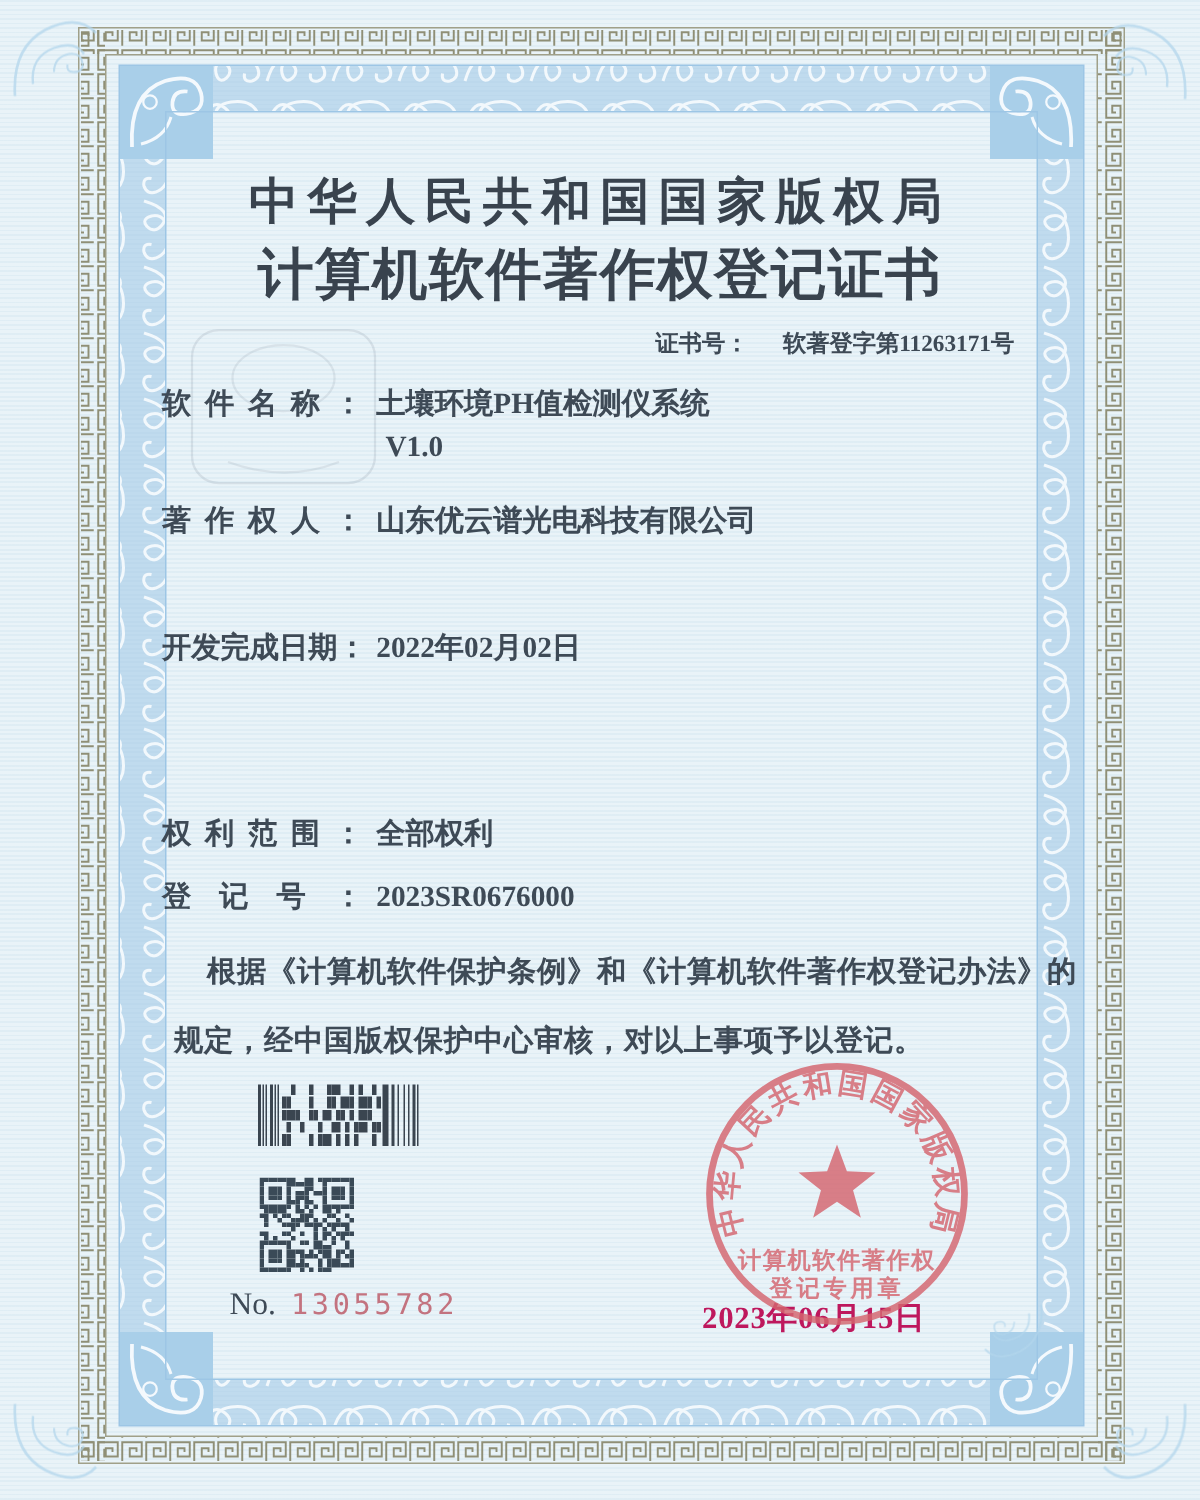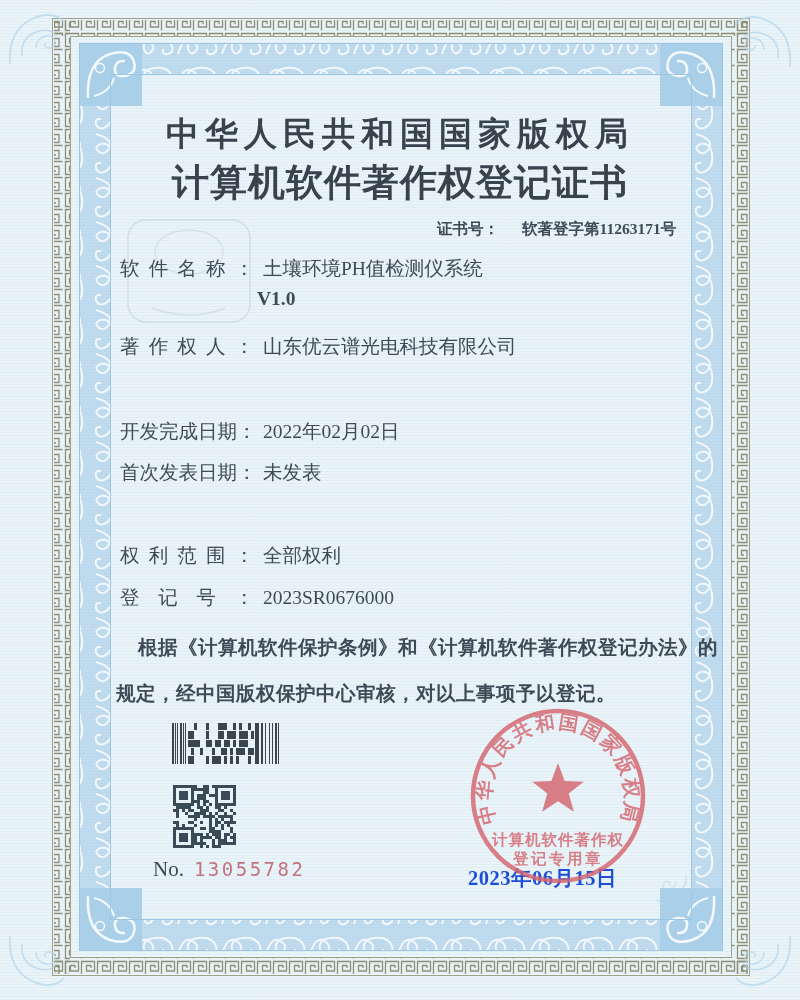--- a/index.html
+++ b/index.html
@@ -17,37 +17,37 @@
   .authority{
     left:0;top:112px;width:100%;text-align:center;
     font-size:33px;font-weight:700;letter-spacing:6px;color:#39434e;
   }
   .cert-title{
     left:0;top:158px;width:100%;text-align:center;
     font-size:37px;font-weight:700;letter-spacing:1px;color:#39434e;
   }
   .cert-no{left:437px;top:219px;font-size:15.5px;font-weight:600;color:#3e4a56;}
   .cert-no .val{margin-left:23px;}
-  .row{left:120px;font-size:19.5px;font-weight:400;white-space:nowrap;}
+  .row{left:108px;font-size:19.5px;font-weight:700;white-space:nowrap;}
   .row .lab{display:inline-block;width:134px;text-align:justify;text-align-last:justify;}
   .row .val{margin-left:4px;}
   .r0{top:255px;} .r0b{left:257px;top:288px;font-size:19.5px;font-weight:600;}
   .r1{top:333px;} .r2{top:418px;} .r3{top:459px;} .r4{top:500px;}
   .r5{top:542px;} .r6{top:584px;}
   .stmt{font-size:19.5px;font-weight:600;letter-spacing:.5px;white-space:nowrap;}
   .stmt1{left:138px;top:634px;} .stmt2{left:116px;top:680px;}
   #barcode{left:172px;top:723px;width:108px;height:41px;}
   .bcbar{position:absolute;background:#3a4550;}
   #qr{left:173px;top:785px;}
   .serial{left:153px;top:857px;font-size:21px;white-space:nowrap;}
   .serial .num{
     font-family:"DejaVu Sans Mono","Liberation Mono",monospace;
     font-size:19px;color:#c3737f;letter-spacing:2.5px;margin-left:10px;
   }
-  .issue-date{left:468px;top:864px;font-size:20.5px;font-weight:700;letter-spacing:.5px;color:#1d4ed8;}
+  .issue-date{left:468px;top:864px;font-size:20.5px;font-weight:700;letter-spacing:.5px;color:#be185d;}
   #seal{left:466px;top:704px;opacity:.82;}
   .seal-text{fill:#d5656f;font-family:"Liberation Serif","DejaVu Serif",serif;font-weight:700;}
 </style>
 </head>
 <body>
 
 <div class="page">
 
   <svg class="abs" width="800" height="1000" style="left:0;top:0">
     <defs>
@@ -130,24 +130,20 @@
   <div class="abs row r1">
     <span class="lab">著作权人：</span>
     <span class="val">山东优云谱光电科技有限公司</span>
   </div>
 
   <div class="abs row r2">
     <span class="lab">开发完成日期：</span>
     <span class="val">2022年02月02日</span>
   </div>
 
-  <div class="abs row r3">
-    <span class="lab">首次发表日期：</span>
-    <span class="val">未发表</span>
-  </div>
 
 
   <div class="abs row r5">
     <span class="lab">权利范围：</span>
     <span class="val">全部权利</span>
   </div>
 
   <div class="abs row r6">
     <span class="lab">登记号：</span>
     <span class="val">2023SR0676000</span>

